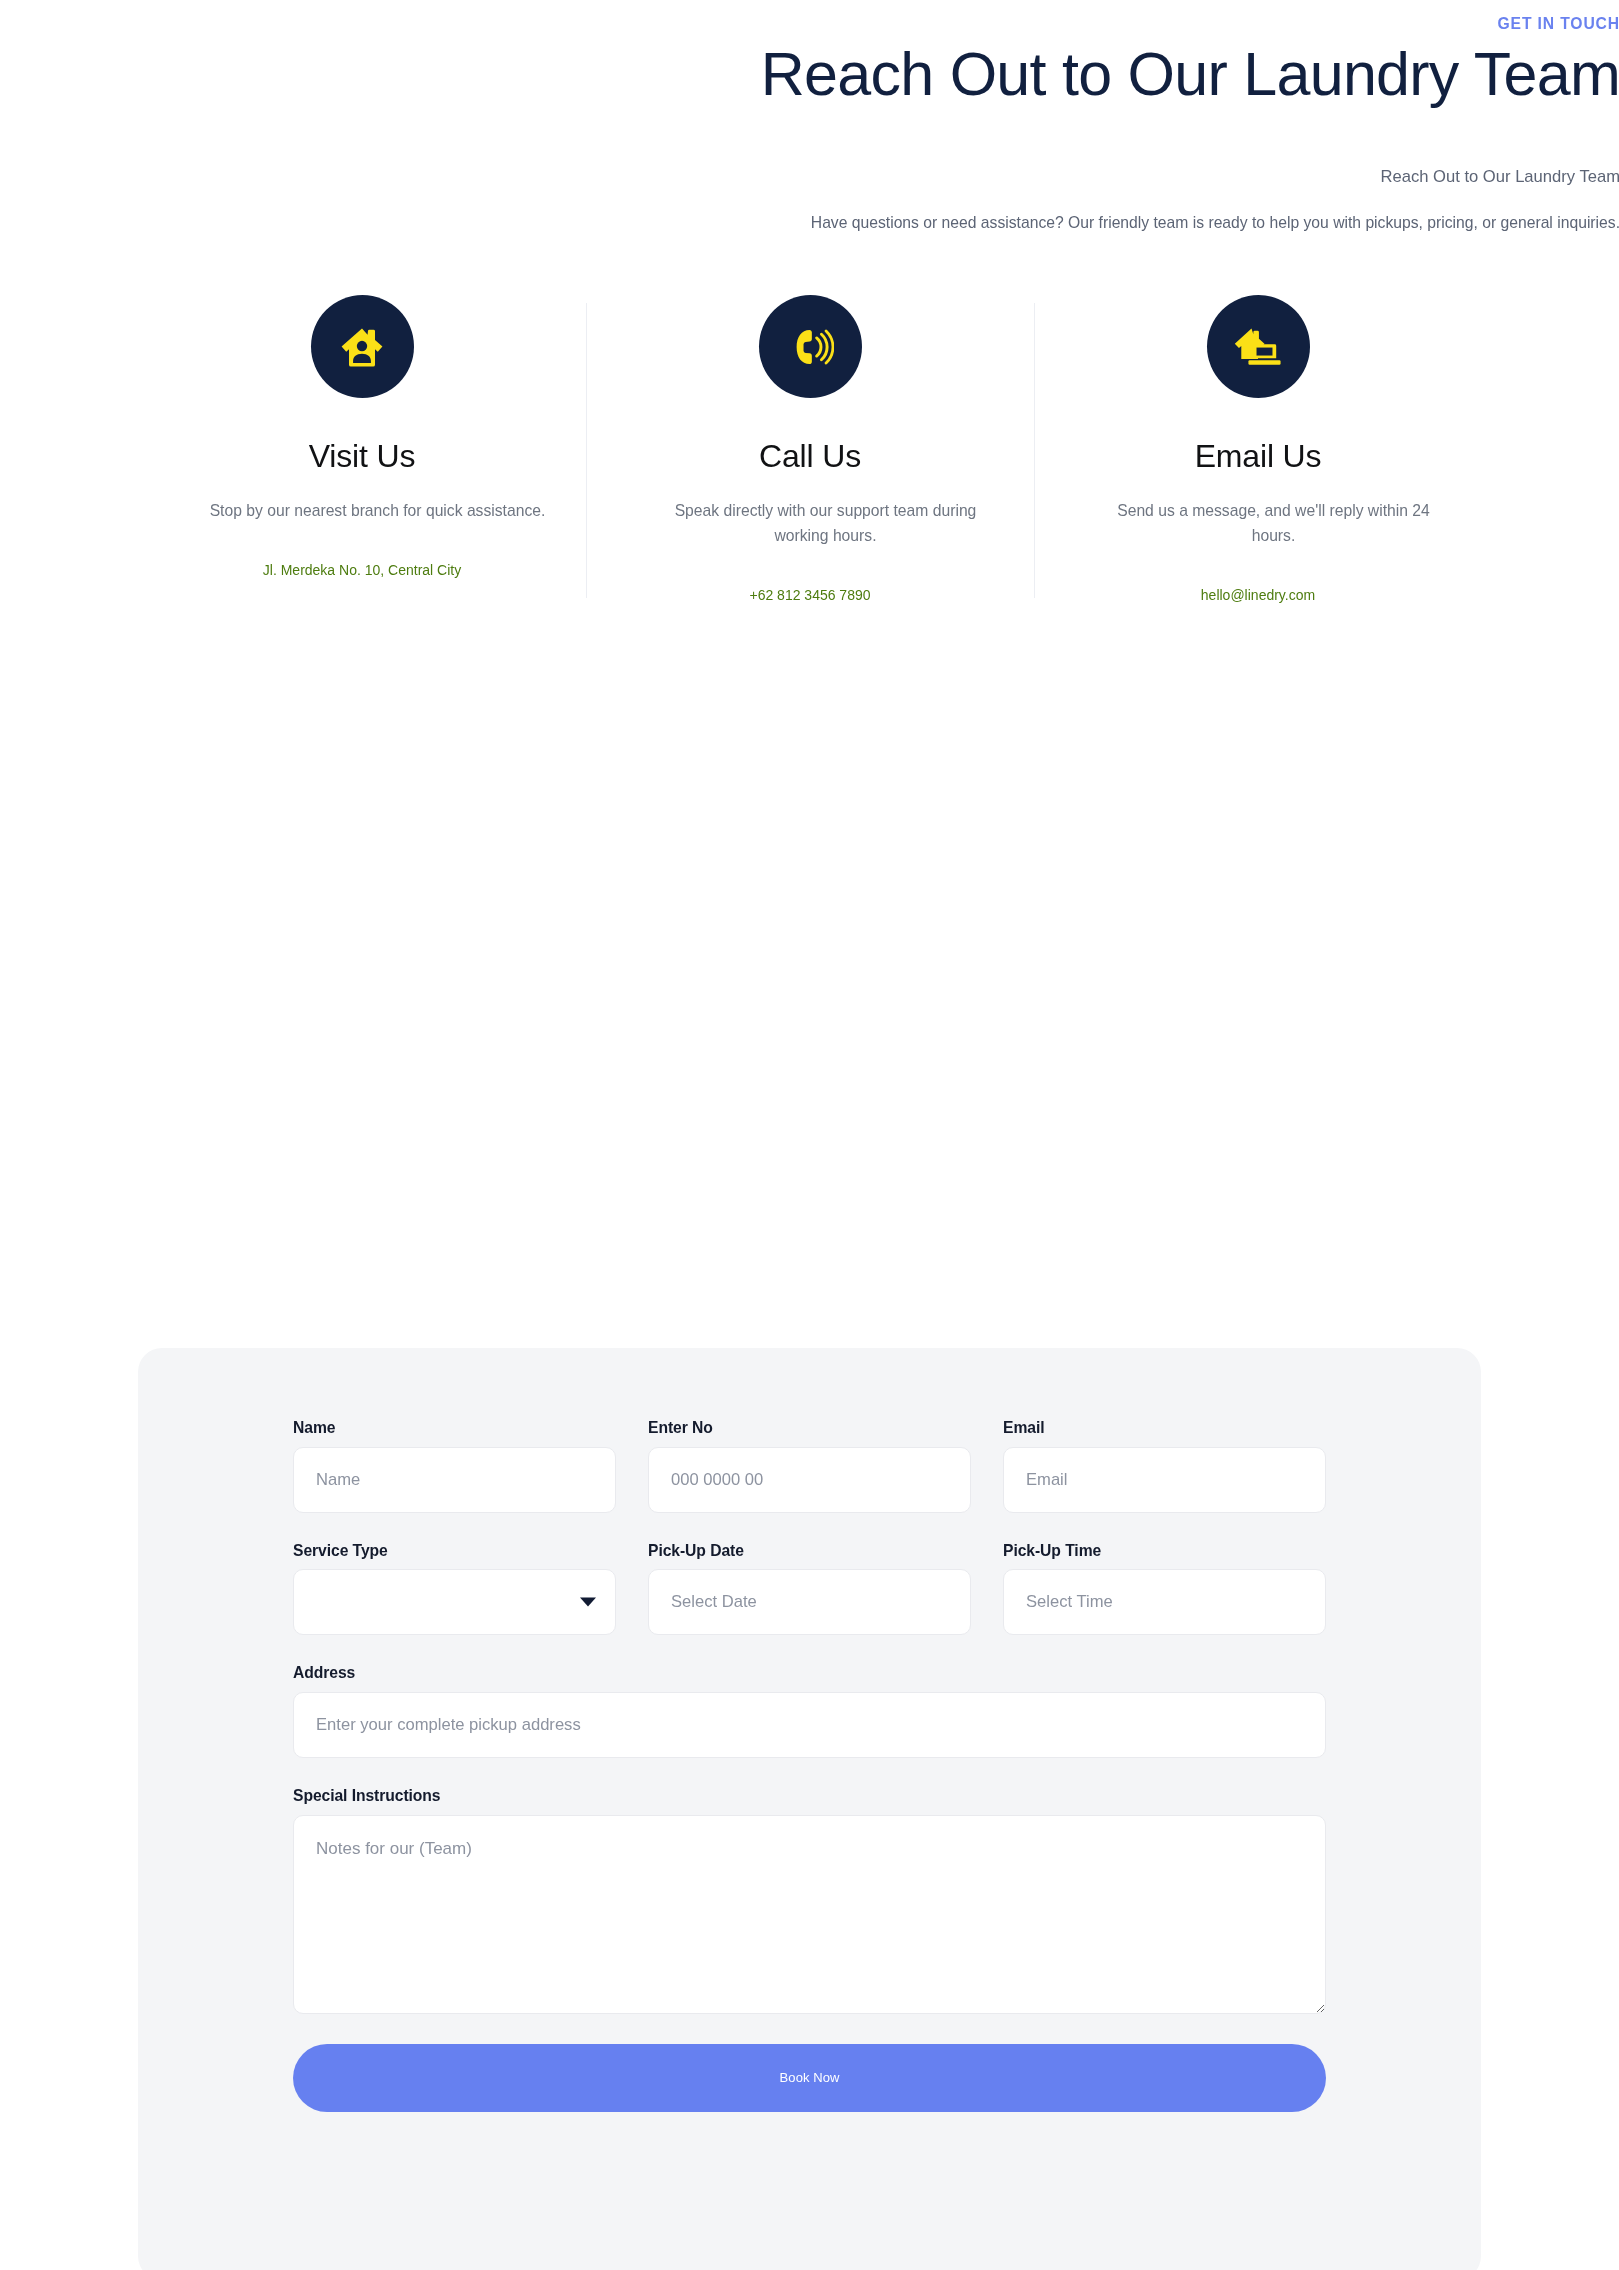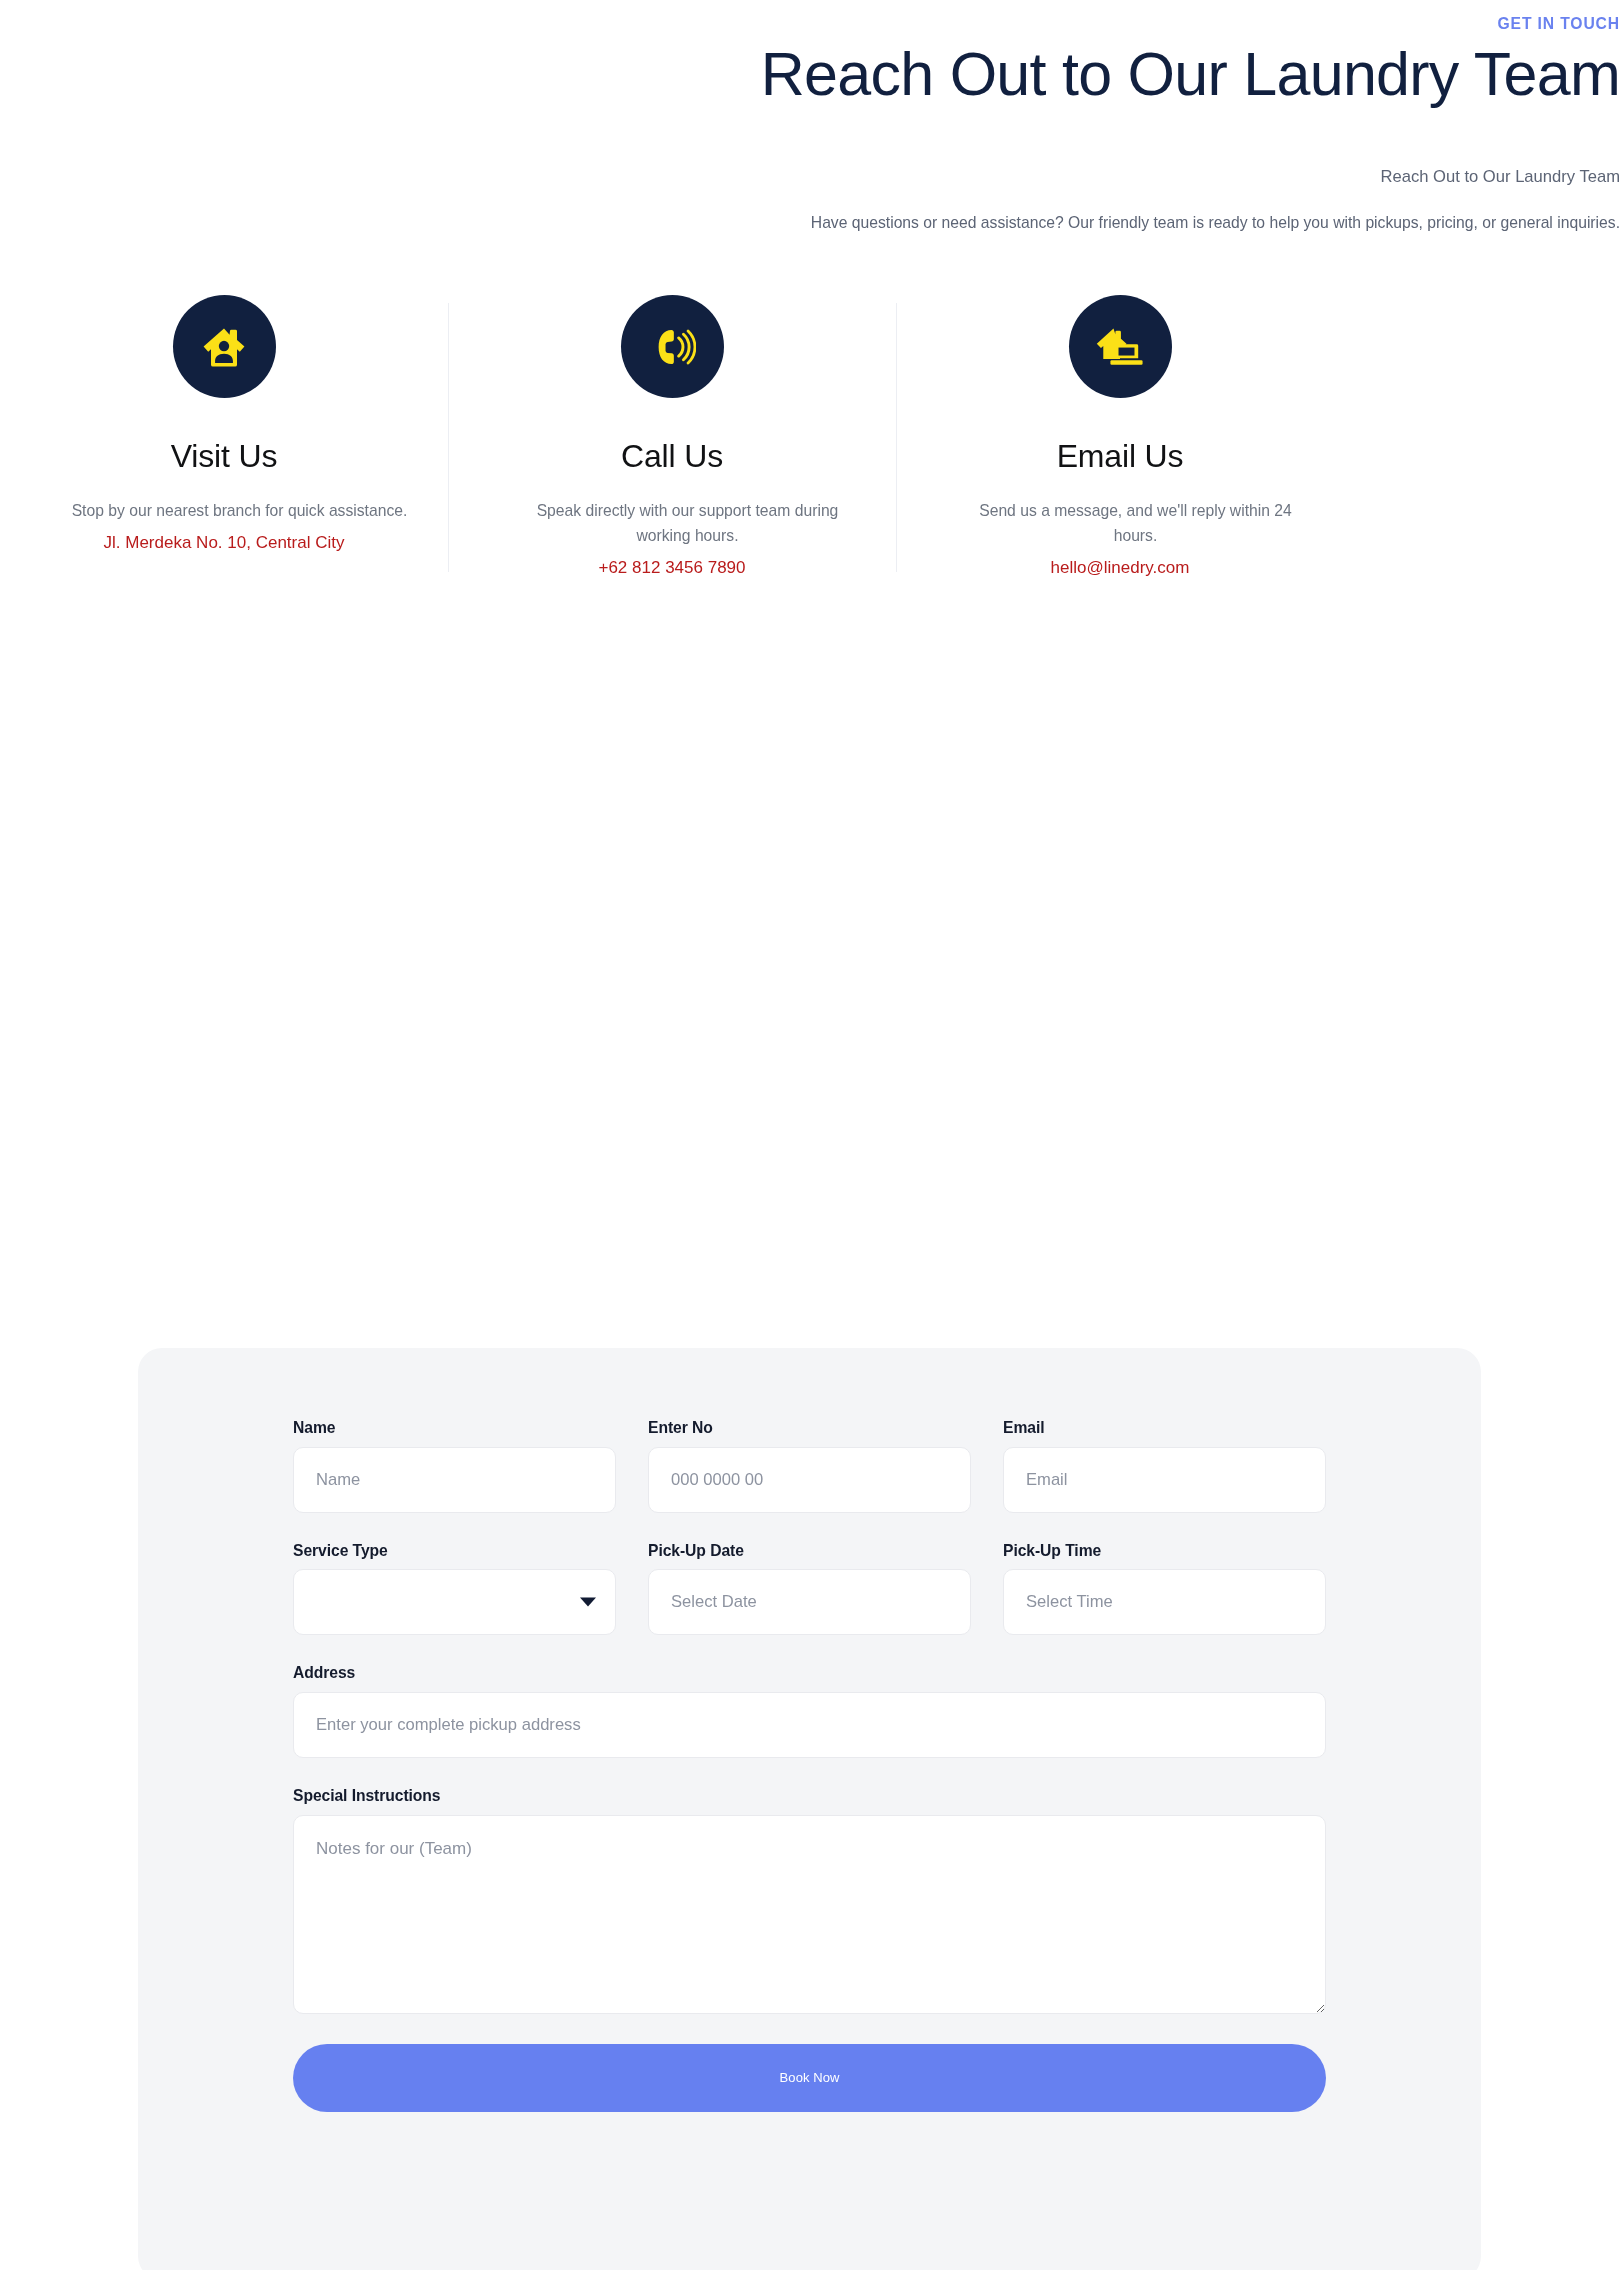--- a/index.html
+++ b/index.html
@@ -60,21 +60,21 @@
     line-height: 1.62;
     color: #5c6475;
     font-weight: 400;
     padding-left: 48px;
   }
 
   
   .contact-row {
     margin-top: 60px;
     display: flex;
-    justify-content: flex-start;
+    justify-content: center;
     align-items: stretch;
     width: 1620px;
   }
 
   .contact-card {
     width: 448px;
     padding: 0 35px;
     text-align: center;
     position: relative;
     display: flex;
@@ -117,24 +117,24 @@
   .card-desc {
     margin-top: 22px;
     font-size: 15.7px;
     line-height: 1.6;
     color: #6e7581;
     max-width: 369px;
     margin-left: 31px;
   }
 
   .card-link {
-    margin-top: 8px;
-    font-size: 17px;
+    margin-top: 38px;
+    font-size: 14px;
     line-height: 1.4;
-    color: #b91c1c;
+    color: #4d7c0f;
     text-decoration: none;
     display: inline-block;
   }
 
   
   .form-panel {
     position: absolute;
     left: 138px;
     top: 1348px;
     width: 1343px;

